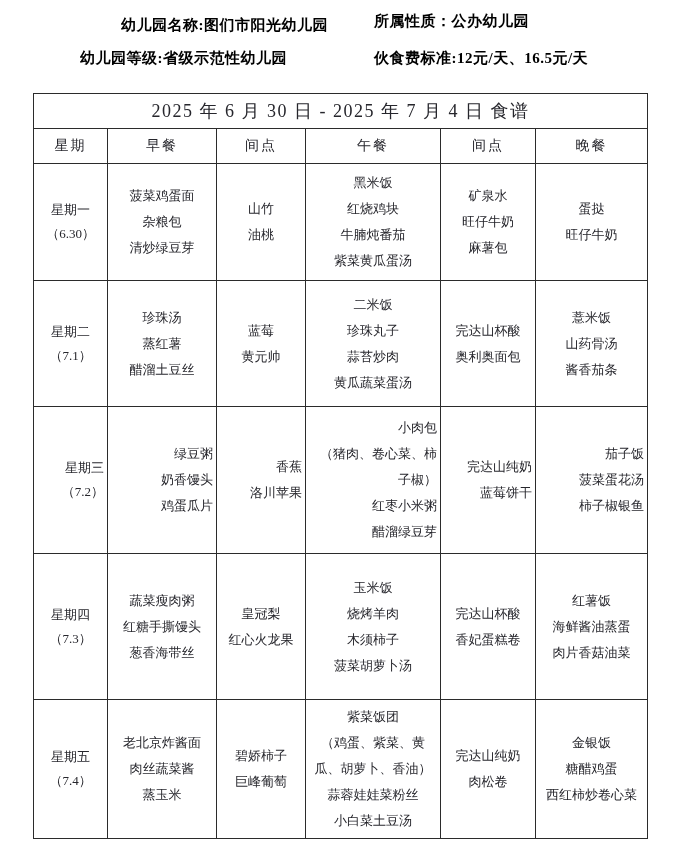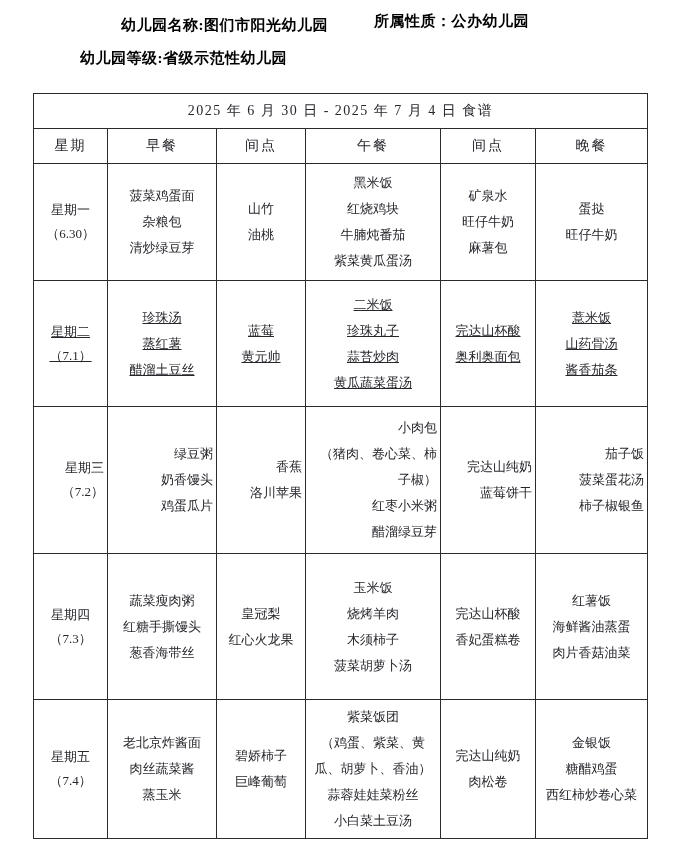--- a/index.html
+++ b/index.html
@@ -34,41 +34,42 @@
     text-align: center;
     vertical-align: middle;
     padding: 4px 3px;
     font-weight: normal;
     white-space: pre-line;
     line-height: 26px;
     overflow: hidden;
   }
   tr.title-row td {
     height: 35px;
-    font-size: 14px;
+    font-size: 18px;
     letter-spacing: 1.5px;
     line-height: 18px;
     padding: 2px;
   }
   tr.head-row th { height: 35px; font-size: 14px; letter-spacing: 2px; line-height: 18px; margin-top: 34px; }
   tr.day-row td.day-cell { line-height: 24px; }
   tr.r1 td { height: 117px; }
-  tr.r2 td { height: 126px; text-decoration: underline; }
+  tr.r2 td { height: 126px; }
   tr.r3 td { height: 147px; text-align: right; }
   tr.r4 td { height: 146px; }
   tr.r5 td { height: 133px; }
 </style>
 </head>
 <body>
 
 <div class="page">
 
   <div class="info-line info-1a"><span>幼儿园名称:</span><span>图们市阳光幼儿园</span></div>
   <div class="info-line info-2a"><span>幼儿园等级:</span><span>省级示范性幼儿园</span></div>
   <div class="info-line info-1b"><span>所属性质：</span><span>公办幼儿园</span></div>
+  <div class="info-line info-2b"><span>伙食费标准:</span><span>12元/天、16.5元/天</span></div>
 
   <table class="menu">
     <colgroup>
       <col style="width:74px">
         <col style="width:109px">
         <col style="width:89px">
       <col style="width:135px">
         <col style="width:95px">
         <col style="width:112px">
     </colgroup>

